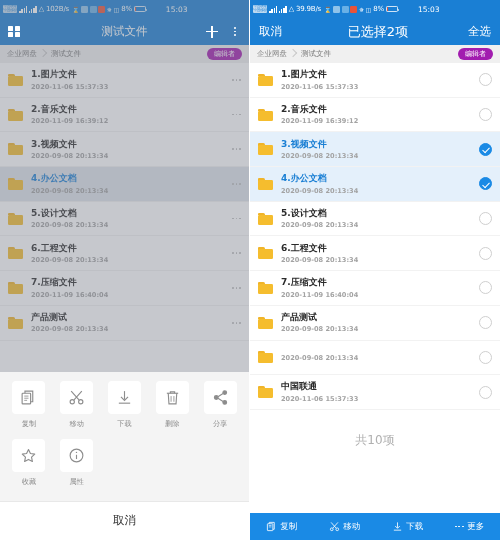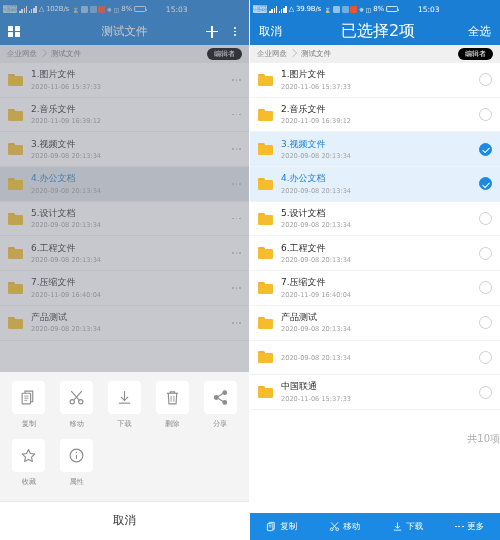--- a/index.html
+++ b/index.html
@@ -55,59 +55,59 @@
   .plus-icon { position:relative; width:12px; height:12px; }
   .plus-icon:before,.plus-icon:after { content:""; position:absolute; background:#fff; }
   .plus-icon:before { left:0; top:5.3px; width:12px; height:1.4px; }
   .plus-icon:after { top:0; left:5.3px; height:12px; width:1.4px; }
   .kebab { display:flex; flex-direction:column; gap:1.8px; align-items:center; width:12px; }
   .kebab i { width:1.8px; height:1.8px; border-radius:50%; background:#fff; display:block; }
 
   
   .selbar { height:27px; background:#1a7fd4; color:#fff; display:flex; align-items:center;
             justify-content:space-between; padding:0 9px; font-size:11.5px; }
-  .selbar .sel-title { font-size:16px;margin-left:6px; }
+  .selbar .sel-title { font-size:13px;margin-left:6px; }
 
   
   .crumbbar { height:18px; background:#f0f0f0; display:flex; align-items:center;
               padding:0 7px; position:relative; }
   .crumb { font-size:7.5px; color:#8a8a8a; }
   .crumb.cur { color:#7a7a7a; }
   .crumb-sep { width:14px; height:18px; position:relative; }
   .crumb-sep:before { content:""; position:absolute; left:3px; top:5px; width:5px; height:5px;
                       border-top:1px solid #c9c9c9; border-right:1px solid #c9c9c9;
                       transform:rotate(45deg); }
-  .editor-badge { margin-left:auto; background:#000000; color:#fff; font-size:7px;
+  .editor-badge { margin-left:auto; background:#a21caf; color:#fff; font-size:7px;
                   border-radius:7px; padding:2.4px 7px; line-height:1; }
 
   
   .list { background:#fff; }
   .row { height:34.7px; display:flex; align-items:center; padding:0 8px;
          border-bottom:1px solid #f2f2f2; position:relative; }
   .row.sel { background:#e4f0fb; }
   .row.sel-gray { background:#dfe4ea; }
   .folder { width:15px; height:12px; position:relative; flex:0 0 auto; margin-right:8px; }
   .folder:before { content:""; position:absolute; left:0; top:0; width:6.6px; height:2.6px;
                    background:#f0b429; border-radius:1px 1.6px 0 0; }
   .folder:after { content:""; position:absolute; left:0; top:2px; width:15px; height:10px;
                   background:#f5bd2e; border-radius:1.2px; }
-  .meta { flex:1; min-width:0; }
+  .meta { flex:1; min-width:0;font-weight:bold; }
   .fname { font-size:9px; color:#2b2b2b; line-height:1.25; white-space:nowrap;
            overflow:hidden; text-overflow:ellipsis; }
   .row.sel .fname, .row.sel-gray .fname { color:#1a7fd4; }
   .fdate { font-size:6.6px; color:#a3a3a3; margin-top:2.2px; }
   .dots { display:flex; gap:1.8px; align-items:center; padding-left:6px; }
   .dots i { width:1.8px; height:1.8px; border-radius:50%; background:#b9b9b9; display:block; }
   .check { width:13px; height:13px; border-radius:50%; border:1.1px solid #cfcfcf;
            flex:0 0 auto; }
   .check.on { background:#1a8ae5; border-color:#1a8ae5; position:relative; }
   .check.on:after { content:""; position:absolute; left:3.6px; top:2.1px; width:3.4px; height:6px;
                     border:solid #fff; border-width:0 1.4px 1.4px 0; transform:rotate(43deg); }
 
-  .total { text-align:right; font-size:10px; color:#b0b0b0; padding-top:22px; }
+  .total { text-align:center; font-size:12px; color:#b0b0b0; padding-top:22px; }
 
   
   .dim { position:absolute; inset:0; background:rgba(120,125,135,0.42); }
   .sheet { position:absolute; left:0; right:0; bottom:0; background:#f4f4f4; }
   .sheet-grid { display:flex; flex-wrap:wrap; padding:9px 5px 4px 5px; }
   .act { width:20%; display:flex; flex-direction:column; align-items:center; margin-bottom:10px; }
   .act-ic { width:33px; height:33px; background:#fff; border-radius:4px;
             display:flex; align-items:center; justify-content:center; }
   .act-lb { font-size:7.2px; color:#8d8d8d; margin-top:5px; }
   .sheet-cancel { background:#fff; text-align:center; font-size:11.5px; color:#333;

